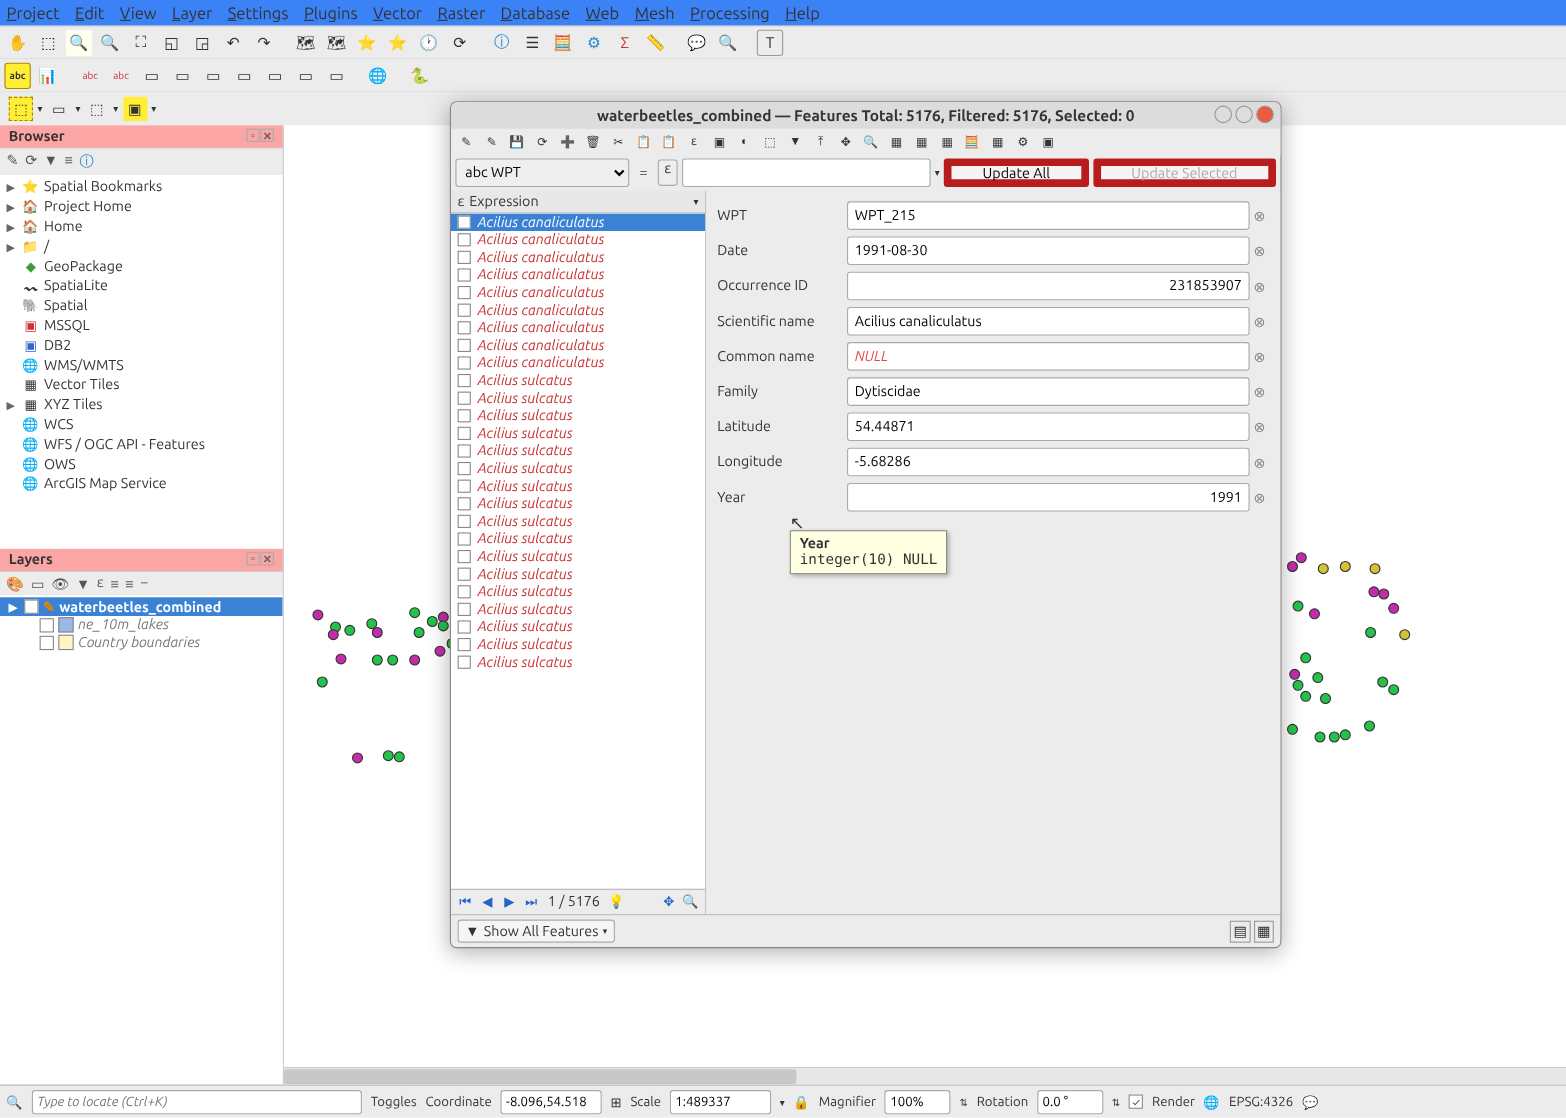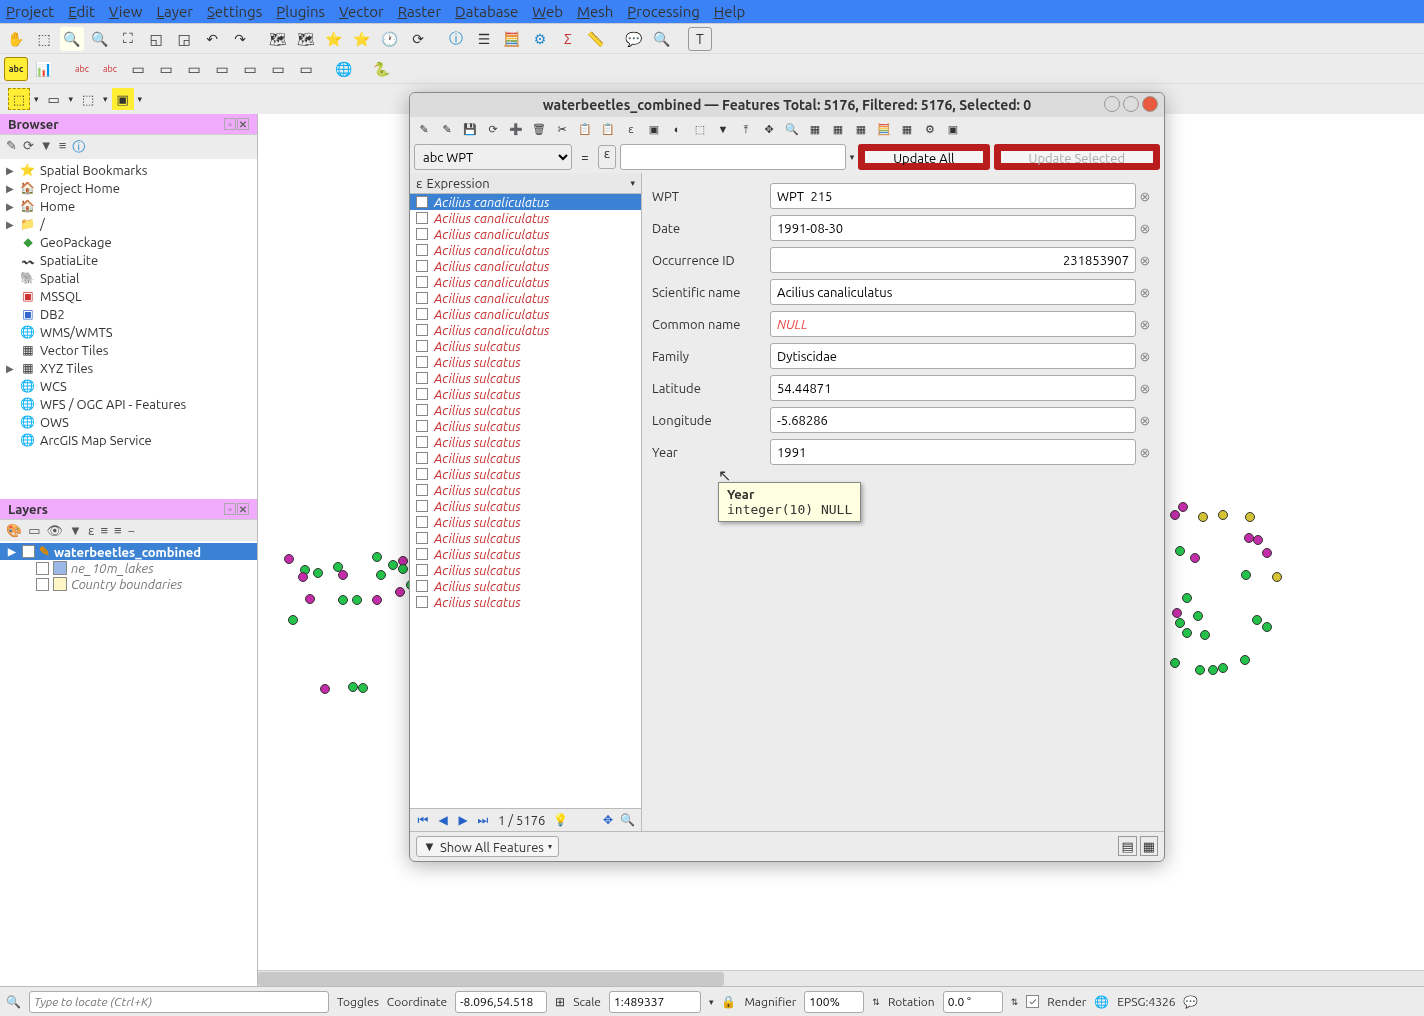--- a/index.html
+++ b/index.html
@@ -15,21 +15,21 @@
 .tb-btn { width: 24px; height: 24px; display: inline-flex; align-items: center; justify-content: center; border: 1px solid transparent; border-radius: 3px; font-size: 14px; }
 .tb-sep { width: 6px; }
 
 
 .sel-toolbar { background: #ececec; display: flex; padding: 2px 8px; align-items: center; height: 30px; gap: 4px; }
 .sel-btn { width: 22px; height: 22px; display: inline-flex; align-items: center; justify-content: center; }
 
 
 .main-area { position: relative; display: flex; height: calc(100% - 24px - 30px - 30px - 30px - 30px); }
 .left-panels { width: 258px; display: flex; flex-direction: column; background: #ececec; border-right: 1px solid #bbb; }
-.panel-title { background: #f0abfc; padding: 3px 8px; font-weight: bold; border-bottom: 1px solid #ccc; display: flex; justify-content: space-between; align-items: center; }
+.panel-title { background: #fca5a5; padding: 3px 8px; font-weight: bold; border-bottom: 1px solid #ccc; display: flex; justify-content: space-between; align-items: flex-start; }
 .panel-title .ctrl { font-size: 10px; color: #666; display: flex; gap: 1px; }
 .panel-title .ctrl span { border: 1px solid #aaa; width: 12px; height: 12px; display: inline-flex; align-items: center; justify-content: center; }
 .panel-tb { padding: 3px 6px; display: flex; gap: 6px; background: #ececec; font-size: 13px; color: #555; }
 .tree { background: #fff; overflow-y: auto; flex: 0 0 auto; padding: 2px 0; }
 .tree-row { display: flex; align-items: center; padding: 1px 6px; gap: 4px; font-size: 13px; white-space: nowrap; }
 .tree-row .exp { width: 10px; color: #666; font-size: 10px; }
 .tree-row .ticon { width: 16px; height: 16px; display: inline-flex; align-items: center; justify-content: center; font-size: 12px; }
 .tree.browser { height: 340px; }
 .tree.layers { flex: 1; }
 .layer-row { display: flex; align-items: center; padding: 1px 8px; gap: 4px; font-size: 13px; }
@@ -571,21 +571,21 @@
             <input class="" style="" value="54.44871">
             <span class="clr">⊗</span>
           </div>
           <div class="form-row">
             <label>Longitude</label>
             <input class="" style="" value="-5.68286">
             <span class="clr">⊗</span>
           </div>
           <div class="form-row">
             <label>Year</label>
-            <input class="" style="" value="1991">
+            <input class="" style="text-align: right;" value="1991">
             <span class="clr">⊗</span>
           </div>
         </div>
     </div>
     <div class="form-footer">
       <span class="show-all">
         <span>▼</span>
         <span>Show All Features</span>
         <span style="font-size:8px">▾</span>
       </span>

